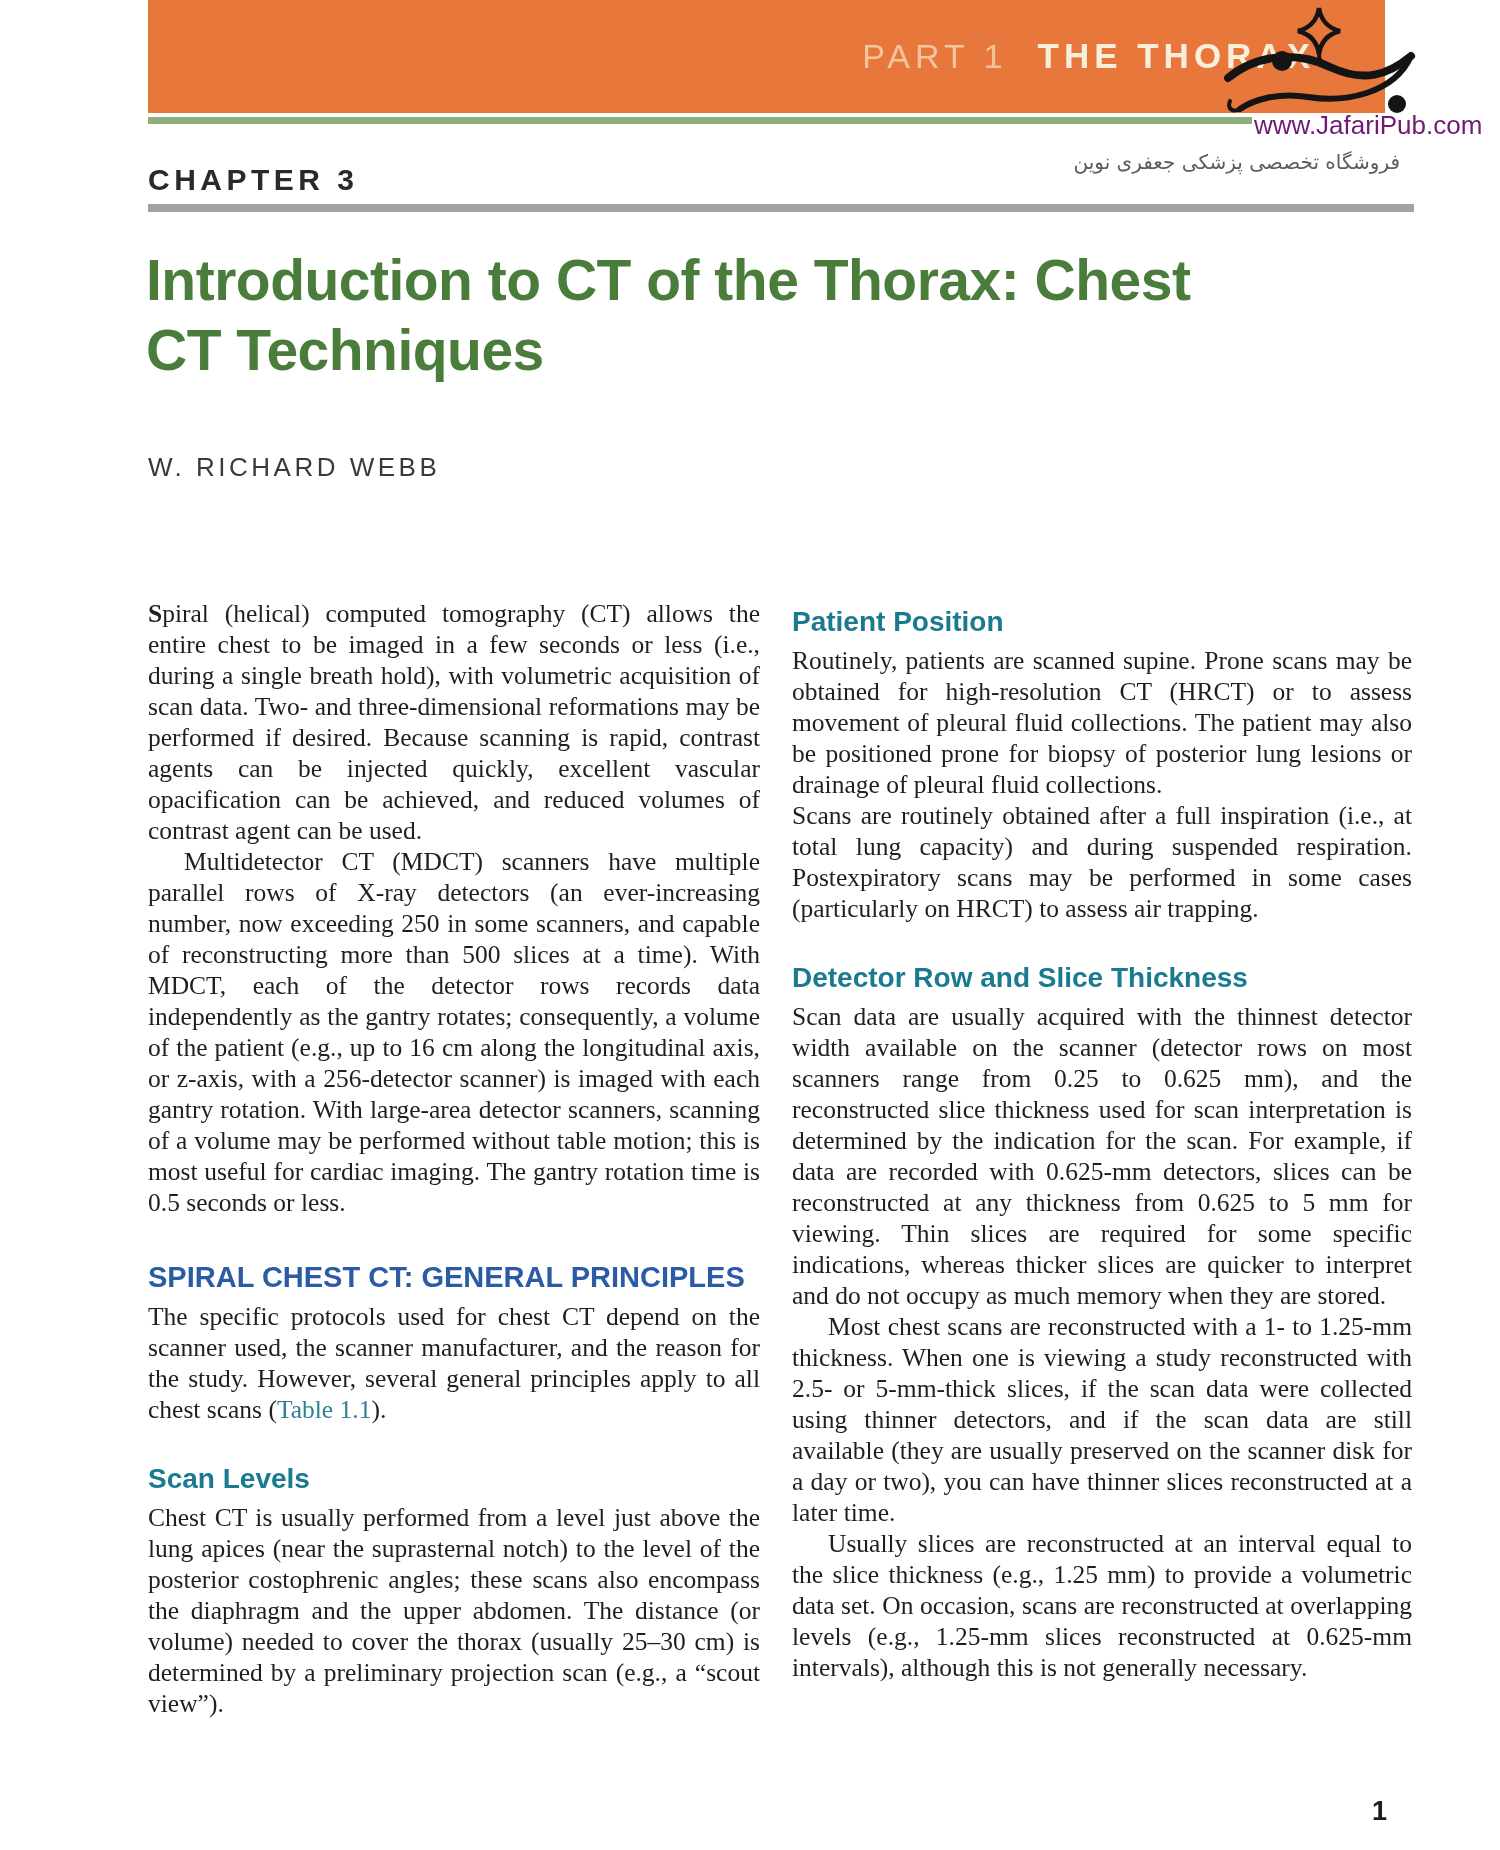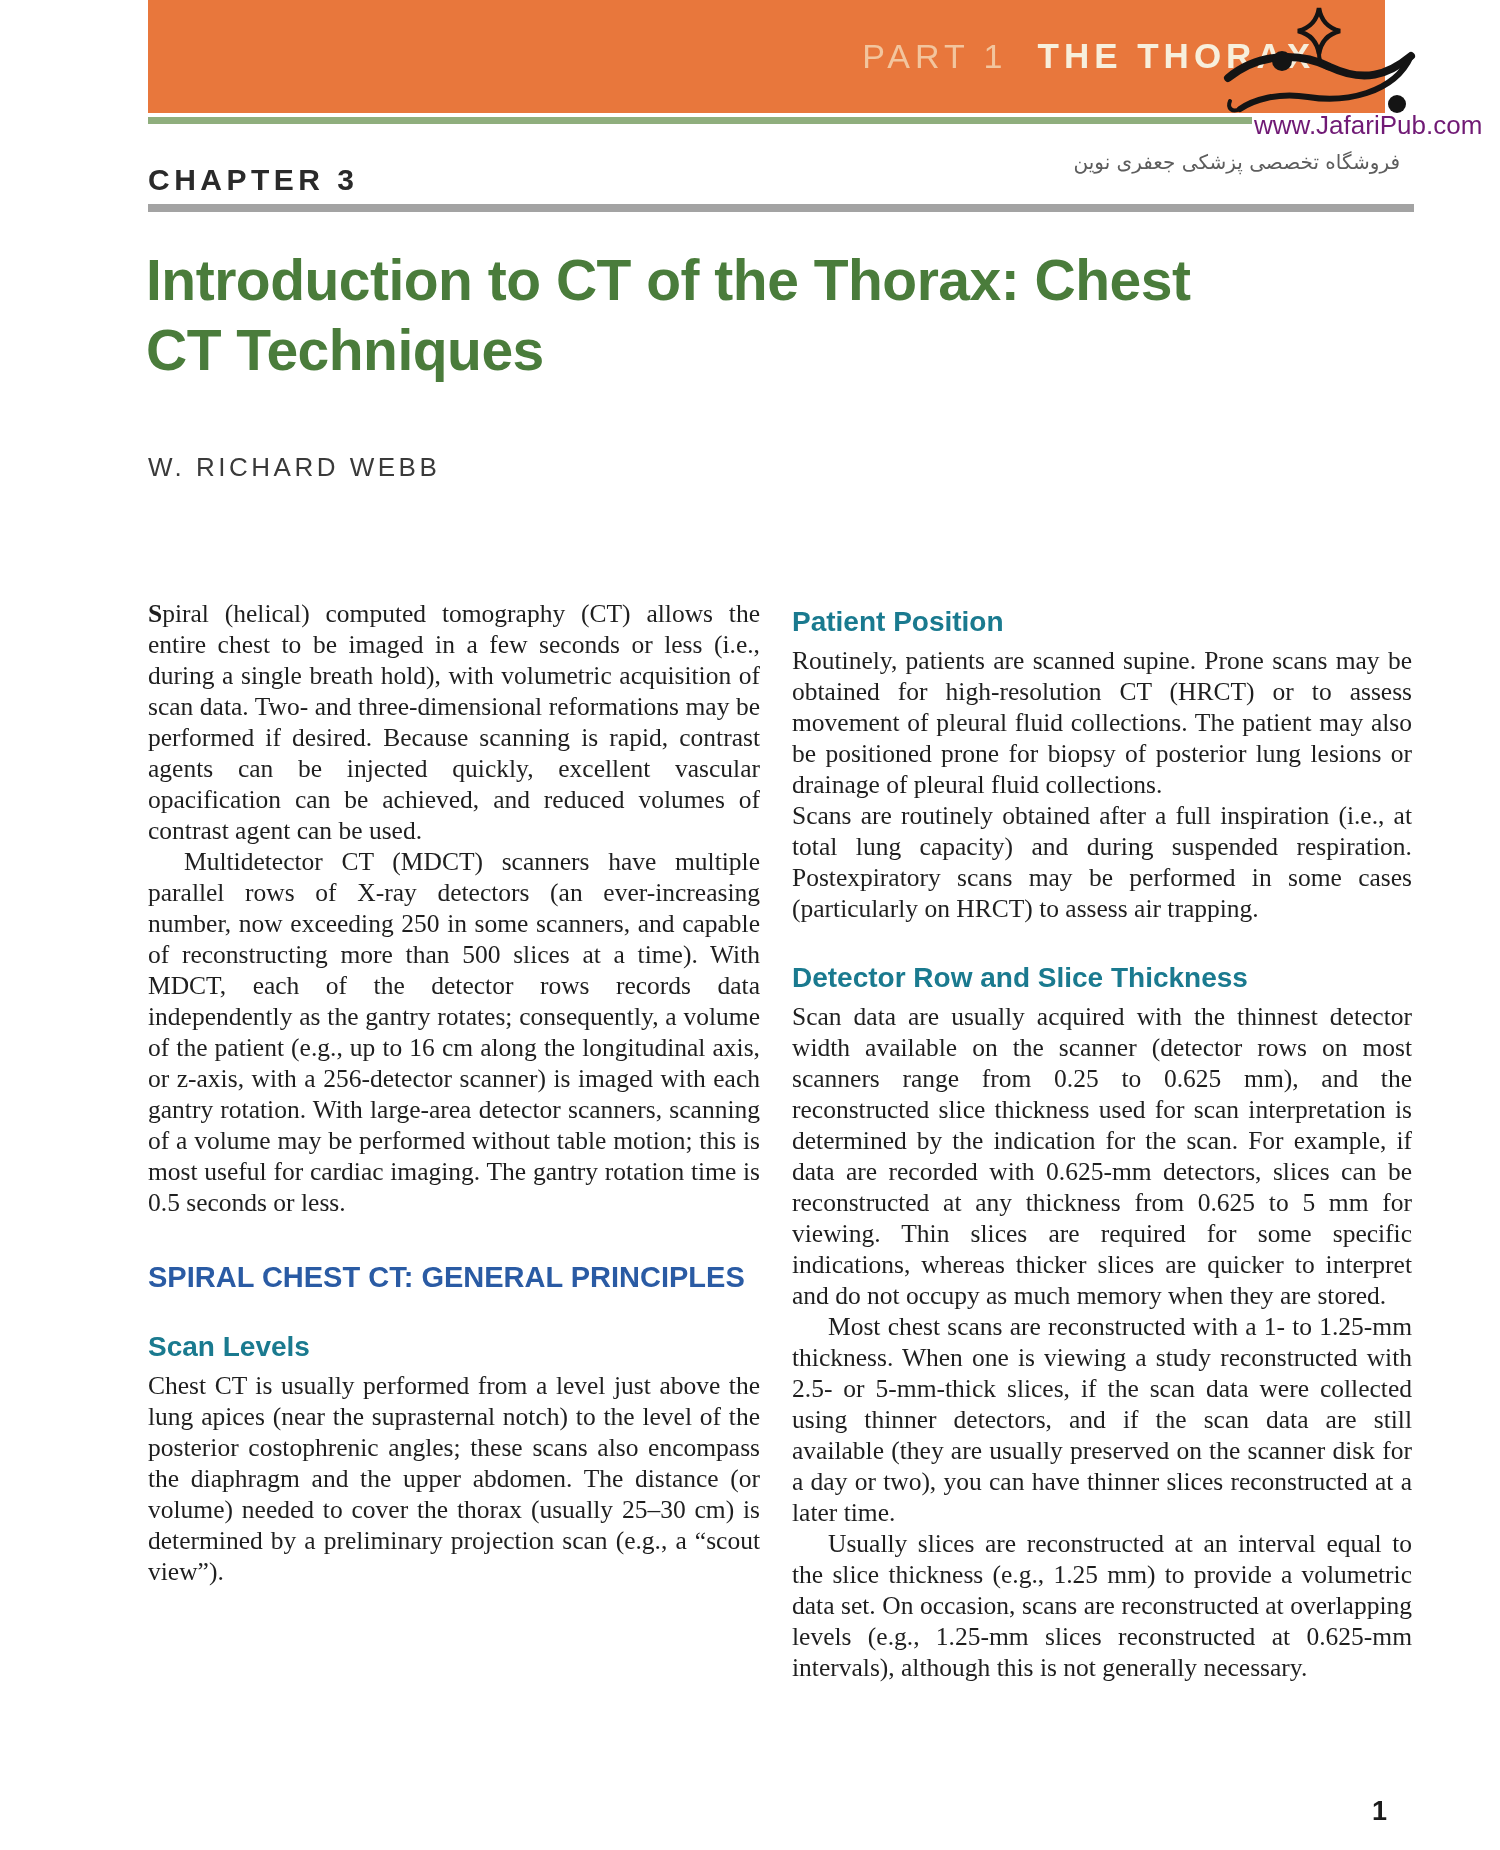--- a/index.html
+++ b/index.html
@@ -101,20 +101,21 @@
 <div class="page-title">
   <span>Introduction to CT of the Thorax: Chest</span><br>
   <span>CT Techniques</span>
 </div>
 <div class="author">W. RICHARD WEBB</div>
 
 <div class="col col-left">
   <p><span class="lead-cap">S</span><span>piral (helical) computed tomography (CT) allows the entire chest to be imaged in a few seconds or less (i.e., during a single breath hold), with volumetric acquisition of scan data. Two- and three-dimensional reformations may be performed if desired. Because scanning is rapid, contrast agents can be injected quickly, excellent vascular opacification can be achieved, and reduced volumes of contrast agent can be used.</span></p>
   <p class="indent">Multidetector CT (MDCT) scanners have multiple parallel rows of X-ray detectors (an ever-increasing number, now exceeding 250 in some scanners, and capable of reconstructing more than 500 slices at a time). With MDCT, each of the detector rows records data independently as the gantry rotates; consequently, a volume of the patient (e.g., up to 16 cm along the longitudinal axis, or z-axis, with a 256-detector scanner) is imaged with each gantry rotation. With large-area detector scanners, scanning of a volume may be performed without table motion; this is most useful for cardiac imaging. The gantry rotation time is 0.5 seconds or less.</p>
   <div class="h1-section">SPIRAL CHEST CT: GENERAL PRINCIPLES</div>
+  <p><span>The specific protocols used for chest CT depend on the scanner used, the scanner manufacturer, and the reason for the study. However, several general principles apply to all chest scans (</span><span class="xref-link">Table 1.1</span><span>).</span></p>
   <div class="h2-section">Scan Levels</div>
   <p>Chest CT is usually performed from a level just above the lung apices (near the suprasternal notch) to the level of the posterior costophrenic angles; these scans also encompass the diaphragm and the upper abdomen. The distance (or volume) needed to cover the thorax (usually 25–30 cm) is determined by a preliminary projection scan (e.g., a “scout view”).</p>
 </div>
 
 <div class="col col-right">
   <div class="h2-section h2-first">Patient Position</div>
   <p>Routinely, patients are scanned supine. Prone scans may be obtained for high-resolution CT (HRCT) or to assess movement of pleural fluid collections. The patient may also be positioned prone for biopsy of posterior lung lesions or drainage of pleural fluid collections.</p>
   <p>Scans are routinely obtained after a full inspiration (i.e., at total lung capacity) and during suspended respiration. Postexpiratory scans may be performed in some cases (particularly on HRCT) to assess air trapping.</p>
   <div class="h2-section">Detector Row and Slice Thickness</div>
   <p>Scan data are usually acquired with the thinnest detector width available on the scanner (detector rows on most scanners range from 0.25 to 0.625 mm), and the reconstructed slice thickness used for scan interpretation is determined by the indication for the scan. For example, if data are recorded with 0.625-mm detectors, slices can be reconstructed at any thickness from 0.625 to 5 mm for viewing. Thin slices are required for some specific indications, whereas thicker slices are quicker to interpret and do not occupy as much memory when they are stored.</p>

